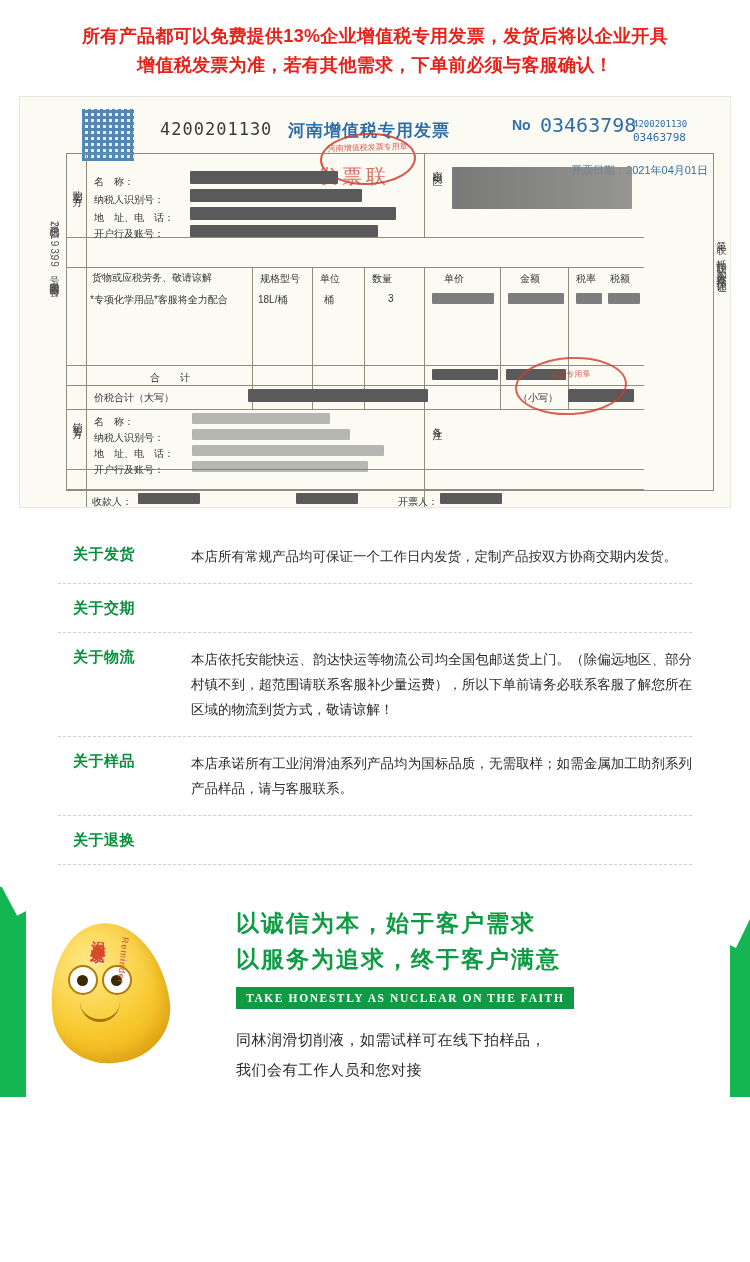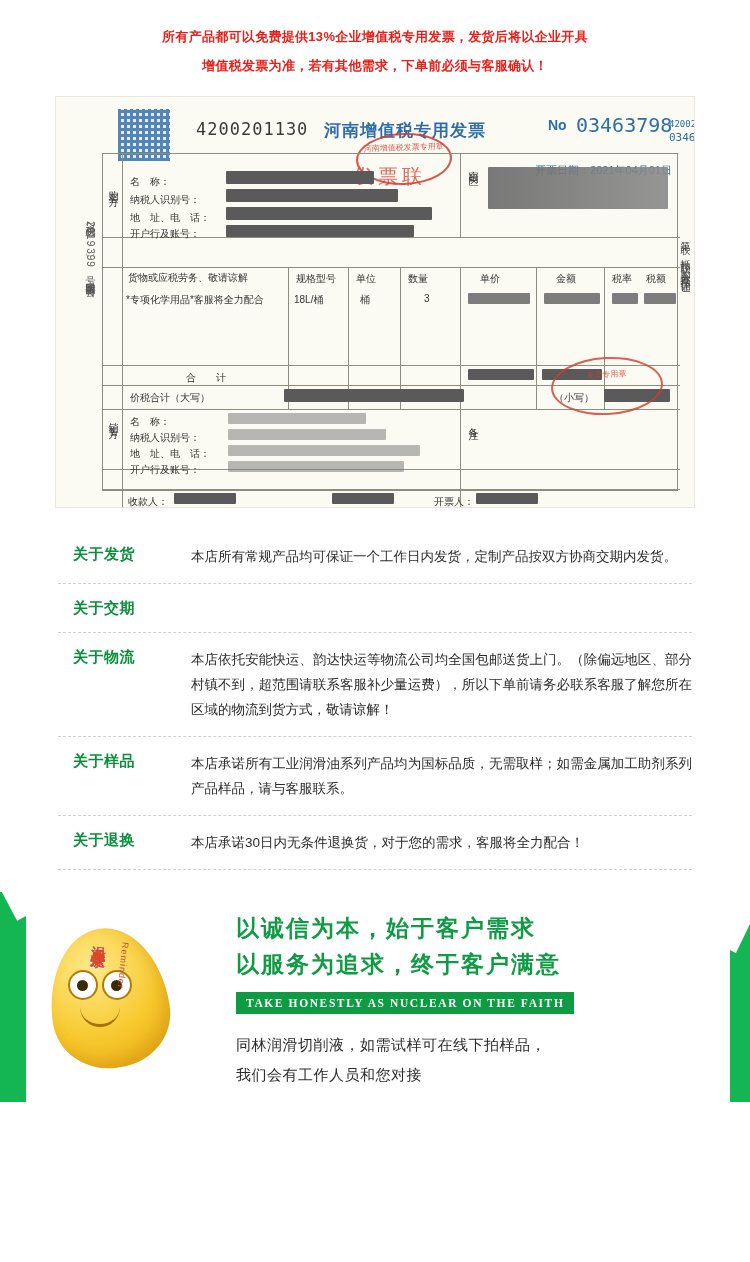--- a/index.html
+++ b/index.html
@@ -65,31 +65,31 @@
     letter-spacing: 6px;
     font-family: "DejaVu Sans", "Liberation Sans", sans-serif;
     text-shadow: 0 2px 0 rgba(0,0,0,.07);
   }
 
   
   .notice {
     margin: 22px 60px 0 60px;
     text-align: center;
     color: #e8201a;
-    font-size: 13px;
+    font-size: 18px;
     line-height: 29px;
     font-weight: 700;
     letter-spacing: .3px;
   }
 
   
   .invoice-wrap {
     position: relative;
     margin: 16px auto 0 auto;
-    width: 640px;
+    width: 712px;
     height: 412px;
     background: #fdba74;
   }
   .invoice {
     position: absolute;
     inset: 0;
     background: #fbfbf4;
     border: 1px solid #e7e7dd;
     overflow: hidden;
   }
@@ -552,21 +552,20 @@
     <div class="faq-row">
       <div class="faq-q">关于物流</div>
       <div class="faq-a">本店依托安能快运、韵达快运等物流公司均全国包邮送货上门。（除偏远地区、部分村镇不到，超范围请联系客服补少量运费），所以下单前请务必联系客服了解您所在区域的物流到货方式，敬请谅解！</div>
     </div>
     <div class="faq-row">
       <div class="faq-q">关于样品</div>
       <div class="faq-a">本店承诺所有工业润滑油系列产品均为国标品质，无需取样；如需金属加工助剂系列产品样品，请与客服联系。</div>
     </div>
     <div class="faq-row">
       <div class="faq-q">关于退换</div>
-      <div class="faq-a">本店承诺30日内无条件退换货，对于您的需求，客服将全力配合！</div>
     </div>
   </div>
 
   <div class="footer">
     <div class="left-green"></div>
     <div class="right-green"></div>
 
     <div class="egg">
       <div class="egg-body"></div>
       <div class="egg-eye l">

